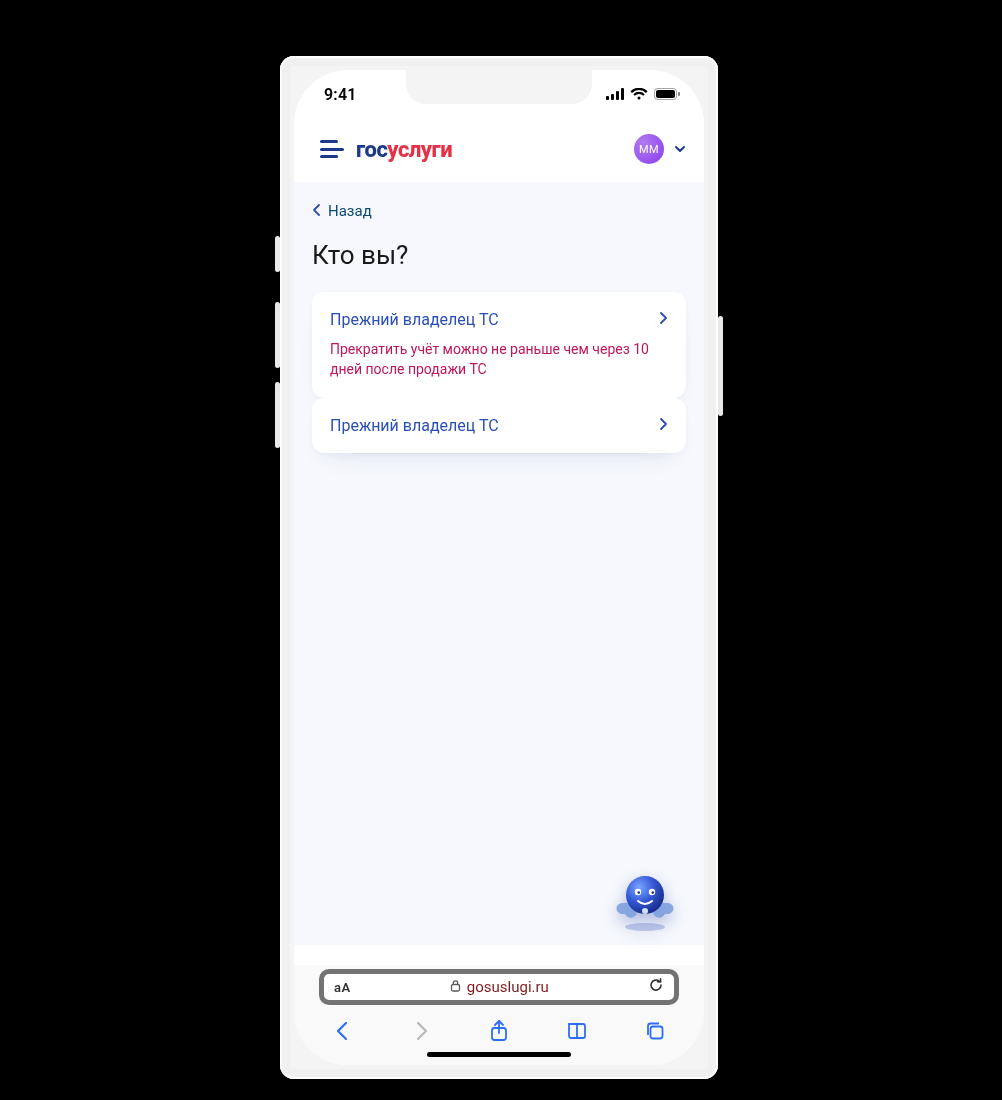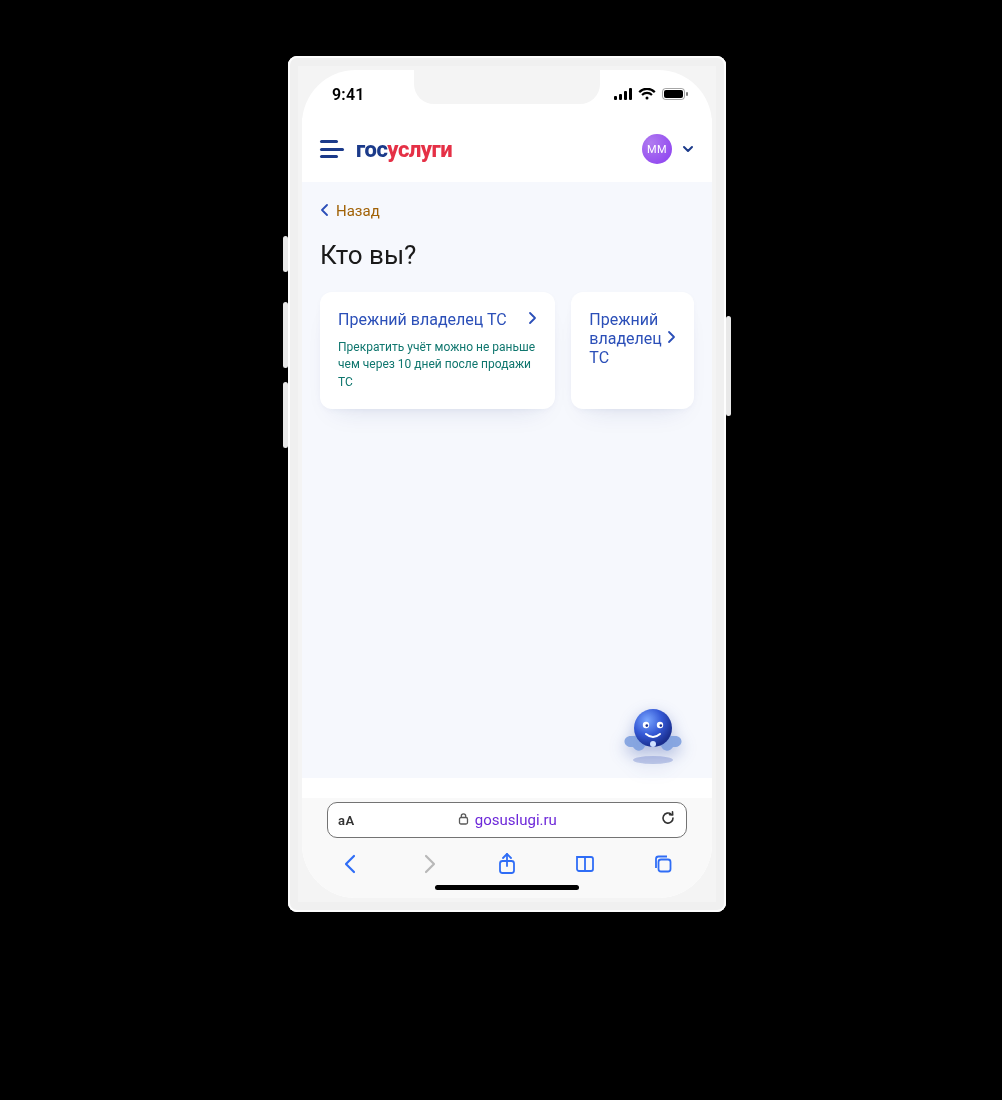--- a/index.html
+++ b/index.html
@@ -3,29 +3,28 @@
   <meta charset="utf-8">
   <style>
     * { margin: 0; padding: 0; box-sizing: border-box; }
     html, body { width: 1002px; height: 1100px; background: #000; font-family: -apple-system, BlinkMacSystemFont, 'Segoe UI', Roboto, Helvetica, Arial, sans-serif; }
     .stage { position: relative; width: 1002px; height: 1100px; background: #000; }
 
     
     .phone {
       position: absolute;
       left: 280px; top: 56px;
-      width: 438px; height: 856px;
+      width: 438px; height: 1023px;
       background: #f4f4f4;
-      border-radius: 9px;
+      border-radius: 14px;
       box-shadow:
         0 30px 60px rgba(0,0,0,0.45),
         0 8px 20px rgba(0,0,0,0.35),
         inset 0 0 0 2px rgba(255,255,255,0.9),
         inset 0 0 0 10px #f0f0f0;
-      margin-left: 8px;
     }
     .side-btn { position: absolute; background: #e9e9e9; border-radius: 4px; }
     .side-left-1 { left: -5px; top: 180px; width: 5px; height: 36px; }
     .side-left-2 { left: -5px; top: 246px; width: 5px; height: 66px; }
     .side-left-3 { left: -5px; top: 326px; width: 5px; height: 66px; }
     .side-right  { right: -5px; top: 260px; width: 5px; height: 100px; }
 
     .screen {
       position: absolute;
       left: 14px; right: 14px; top: 14px; bottom: 14px;
@@ -56,63 +55,63 @@
       position: absolute; left: 0; right: 0; top: 0; height: 48px;
       display: flex; align-items: center; justify-content: space-between;
       padding: 0 24px 0 30px; z-index: 40;
     }
     .status-time { font-size: 16px; font-weight: 600; letter-spacing: 0.2px; }
     .status-right { display: flex; align-items: center; gap: 6px; }
     .icn { display: inline-flex; }
 
     
     .app-header {
-      position: absolute; left: 0; right: 0; top: 48px; height: 62px;
+      position: absolute; left: 8px; right: 0; top: 48px; height: 62px;
       display: flex; align-items: center; justify-content: space-between;
       padding: 0 18px; background: #fff;
     }
     .app-header-left { display: flex; align-items: center; gap: 12px; }
     .hamburger { width: 24px; height: 18px; position: relative; cursor: pointer; }
     .hamburger span { position: absolute; left: 0; height: 3px; background: #1b3a8a; border-radius: 2px; }
     .hamburger span:nth-child(1){ top:0; width: 18px; }
     .hamburger span:nth-child(2){ top:7.5px; width: 24px; }
     .hamburger span:nth-child(3){ top:15px; width: 18px; }
     .logo { font-weight: 800; font-size: 22px; letter-spacing: -0.5px; user-select: none; }
     .logo .l1 { color: #1b3a8a; font-style: normal; }
     .logo .l2 { color: #e53046; font-style: normal; }
     .app-header-right { display: flex; align-items: center; gap: 10px; }
     .avatar { width: 30px; height: 30px; border-radius: 50%; background: radial-gradient(circle at 30% 30%, #b07bf0, #8a3cf0); display:flex; align-items:center; justify-content:center; color:#fff; font-size: 11px; font-weight:400; letter-spacing: 0.5px; }
     .chev-down { color:#1b3a8a; }
 
     
     .content { position: absolute; left:0; right:0; top: 112px; bottom: 120px; background: #f6f8fd; padding: 14px 18px 20px 18px; overflow: hidden; }
-    .back-link { display:flex; align-items:center; gap:6px; color:#a16207; font-size:15px; cursor:pointer; padding: 6px 0 16px 0; }
+    .back-link { display:flex; align-items:center; gap:6px; color:#0c4a6e; font-size:15px; cursor:pointer; padding: 6px 0 16px 0; }
     .page-title { font-size: 26px; font-weight: 400; color:#1a1a1a; margin: 4px 0 22px 0; }
-    .list { display:flex; flex-direction:row; gap:16px; }
+    .list { display:flex; flex-direction:column; }
     .card {
       background:#fff; border-radius: 12px; padding: 18px 18px;
       box-shadow: 0 14px 28px -16px rgba(30,50,120,0.15), 0 2px 8px -4px rgba(30,50,120,0.1);
       cursor: pointer;
     }
     .card-head { display:flex; justify-content:space-between; align-items:center; color:#2b4fb8; font-size:16px; }
-    .card-sub { color:#0f766e; font-size:12px; line-height:1.45; margin-top:10px; }
+    .card-sub { color:#be185d; font-size:14px; line-height:1.45; margin-top:10px; }
 
     
     .bot-fab {
       position: absolute; right: 22px; bottom: 130px; width: 74px; height: 74px; z-index: 30; cursor:pointer;
       filter: drop-shadow(0 6px 8px rgba(30,60,160,0.35));
     }
 
     
     .browser-bar { position:absolute; left:0; right:0; bottom:56px; height:44px; display:flex; align-items:center; justify-content:center; padding: 0 16px; background:#f9f9f9; }
     .addr {
-      flex: 1; max-width: 360px; height: 36px; background:#fff; border:1px solid #737373; border-radius: 10px; display:flex; align-items:center; justify-content:space-between; padding: 0 10px;
+      flex: 1; max-width: 360px; height: 36px; background:#fff; border:5px solid #737373; border-radius: 10px; display:flex; align-items:center; justify-content:space-between; padding: 0 10px;
     }
     .addr-left { color:#333; font-size:13px; font-weight:600; letter-spacing:0.5px; }
-    .addr-center { display:flex; align-items:center; gap:6px; color:#6d28d9; font-size:15px; }
+    .addr-center { display:flex; align-items:center; gap:6px; color:#7f1d1d; font-size:15px; }
     .addr-right { color:#333; }
     .toolbar { position:absolute; left:0; right:0; bottom:0; height:56px; background:#f9f9f9; display:flex; align-items:center; justify-content:space-around; padding: 0 10px 12px 10px; }
     .tb-btn { color:#2f6df6; width:32px; height:32px; display:flex; align-items:center; justify-content:center; cursor:pointer; }
     .tb-btn.disabled { color:#b8b8b8; cursor:default; }
   </style>
 </head>
 <body>
 <div class="stage">
 
   <div class="phone">

